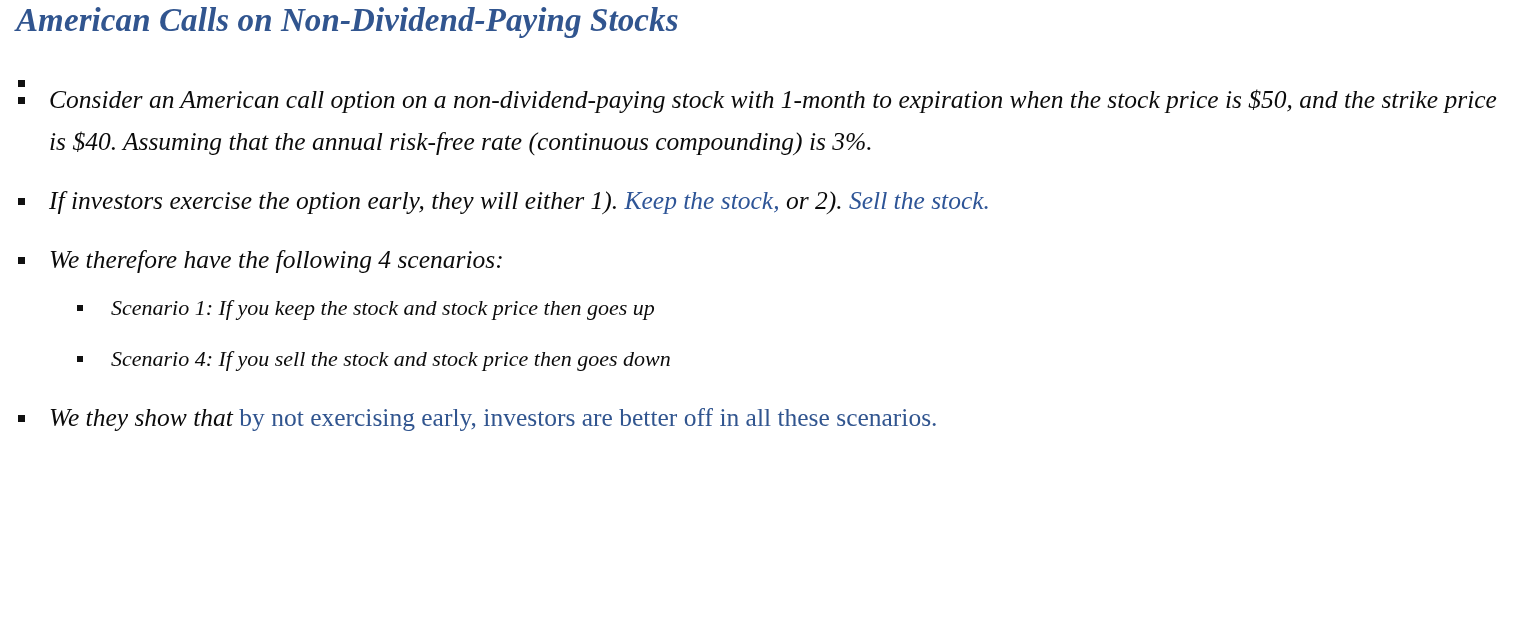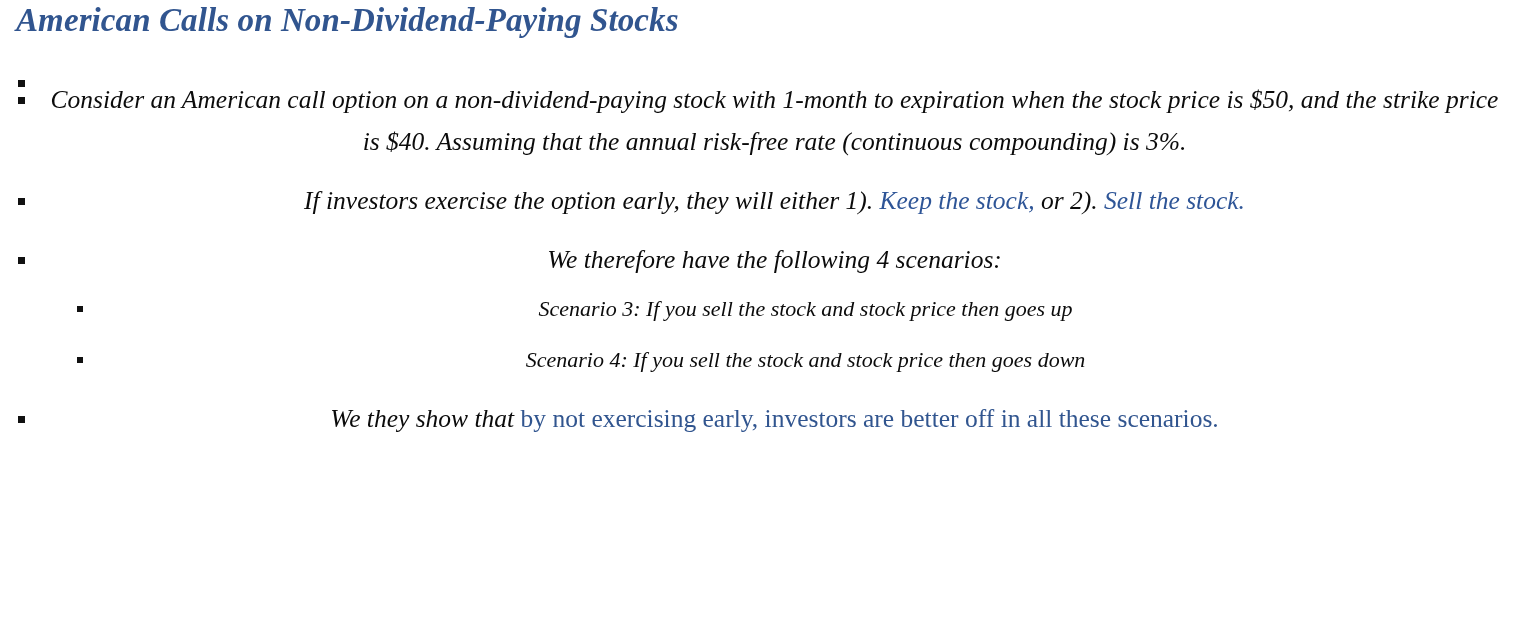--- a/index.html
+++ b/index.html
@@ -13,21 +13,20 @@
     overflow: hidden;
     font-family: "Liberation Serif", "DejaVu Serif", serif;
     color: #000000;
   }
   .slide {
     position: relative;
     width: 1456px;
     height: 628px;
     box-sizing: border-box;
     padding: 0;
-    text-align: center;
   }
   .slide-title {
     position: absolute;
     left: 16px;
     top: 2px;
     font-size: 33px;
     font-weight: bold;
     font-style: italic;
     color: #31558F;
     letter-spacing: 0.1px;
@@ -111,27 +110,24 @@
       <span class="txt-black">If investors exercise the option early, they will either 1). </span><span class="em-blue">Keep the stock,</span><span class="txt-black"> or 2). </span><span class="em-blue">Sell the stock.</span>
     </li>
 
     <li class="tight">
       <span class="bullet-mark"></span>
       <span class="txt-black">We therefore have the following 4 scenarios:</span>
 
       <ul class="level2">
         <li>
           <span class="bullet-mark"></span>
+          <span class="txt-black">Scenario 1: If you keep the stock and stock price then goes up</span>
         </li>
         <li>
           <span class="bullet-mark"></span>
-        </li>
-        <li>
-          <span class="bullet-mark"></span>
-          <span class="txt-black">Scenario 3: If you sell the stock and stock price then goes up</span>
         </li>
         <li>
           <span class="bullet-mark"></span>
           <span class="txt-black">Scenario 4: If you sell the stock and stock price then goes down</span>
         </li>
       </ul>
     </li>
 
     <li>
       <span class="bullet-mark"></span>

